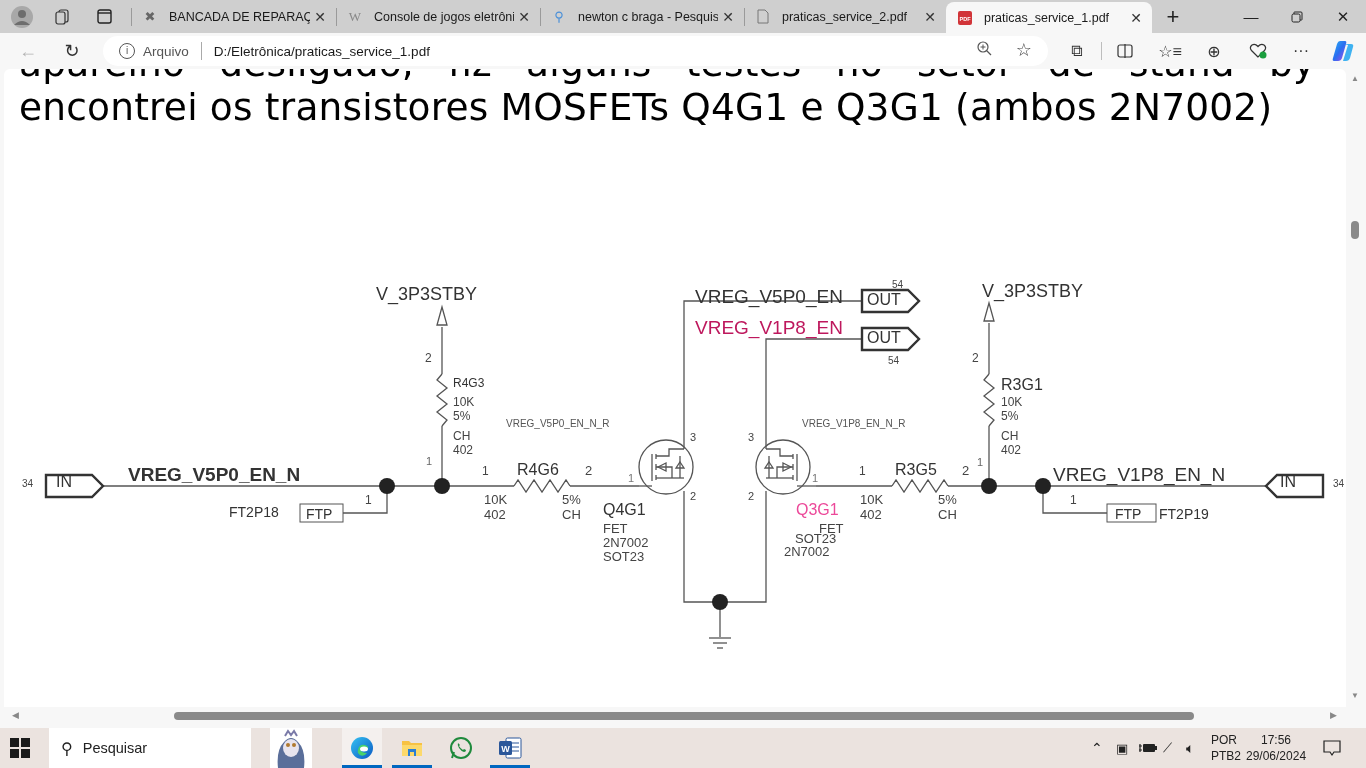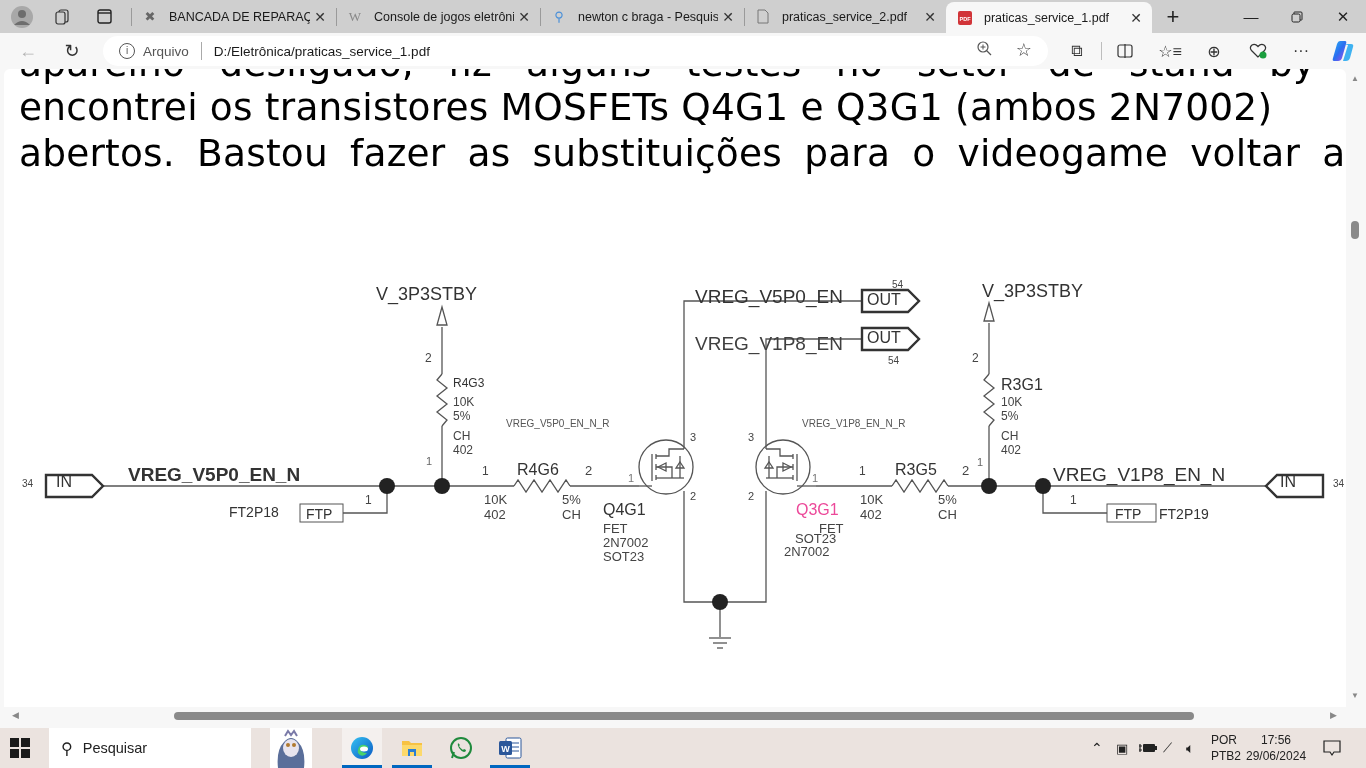--- a/index.html
+++ b/index.html
@@ -192,21 +192,20 @@
         <path d="M13 4 H20 Q23 4 22 7 L19 18 Q18 21 15 21 H12 L17 5 Z" fill="#1fa6f0" opacity="0.85"></path>
       </svg>
   </div>
 </div>
 <div class="tbsep"></div>
 
 <div class="viewer">
   <div class="page">
     <div class="ptext just" style="top:-28px; word-spacing:22px;">aparelho desligado, fiz alguns testes no setor de stand by e</div>
     <div class="ptext" style="top:16px;">encontrei os transistores MOSFETs Q4G1 e Q3G1 (ambos 2N7002)</div>
-    <div class="ptext just" style="top:62px; word-spacing:10px;">abertos. Bastou fazer as substituições para o videogame voltar a</div>
 
     <svg class="schem" width="1342" height="638" viewBox="0 0 1342 638" font-family="Liberation Sans, sans-serif" fill="#2a2a2a">
       <g stroke="#555" stroke-width="1.3" fill="none">
 
         <line x1="99" y1="417" x2="383" y2="417"></line>
         <line x1="383" y1="417" x2="510" y2="417"></line>
         <polyline points="510,417 514,411 522,423 530,411 538,423 546,411 554,423 562,411 566,417"></polyline>
         <line x1="566" y1="417" x2="635" y2="417"></line>
         <line x1="812" y1="417" x2="888" y2="417"></line>
         <polyline points="888,417 892,411 900,423 908,411 916,423 924,411 932,423 940,411 944,417"></polyline>
@@ -286,21 +285,21 @@
         <text x="1329" y="418" font-size="10">34</text>
       </g>
     </svg>
 
     <div style="position:absolute; left:52px; top:404px; font-size:16px; color:#333;">IN</div>
     <div style="position:absolute; left:1276px; top:404px; font-size:16px; color:#333;">IN</div>
     <div style="position:absolute; left:124px; top:395px; font-size:19px; color:#333;font-weight:bold;">VREG_V5P0_EN_N</div>
     <div style="position:absolute; left:1049px; top:395px; font-size:19px; color:#333;">VREG_V1P8_EN_N</div>
 
     <div style="position:absolute; left:691px; top:217px; font-size:19px; color:#333;">VREG_V5P0_EN</div>
-    <div style="position:absolute; left:691px; top:264px; font-size:19px; color:#404040;">VREG_V1P8_EN</div>
+    <div style="position:absolute; left:691px; top:248px; font-size:19px; color:#be185d;">VREG_V1P8_EN</div>
     <div style="position:absolute; left:863px; top:222px; font-size:16px; color:#333;">OUT</div>
     <div style="position:absolute; left:863px; top:260px; font-size:16px; color:#333;">OUT</div>
     <div style="position:absolute; left:888px; top:210px; font-size:10px; color:#444;">54</div>
     <div style="position:absolute; left:884px; top:286px; font-size:10px; color:#444;">54</div>
 
     <div style="position:absolute; left:372px; top:215px; font-size:18px; color:#333;">V_3P3STBY</div>
     <div style="position:absolute; left:978px; top:212px; font-size:18px; color:#333;">V_3P3STBY</div>
 
     <div style="position:absolute; left:225px; top:435px; font-size:14px; color:#333;">FT2P18</div>
     <div style="position:absolute; left:302px; top:437px; font-size:14px; color:#333;">FTP</div>

